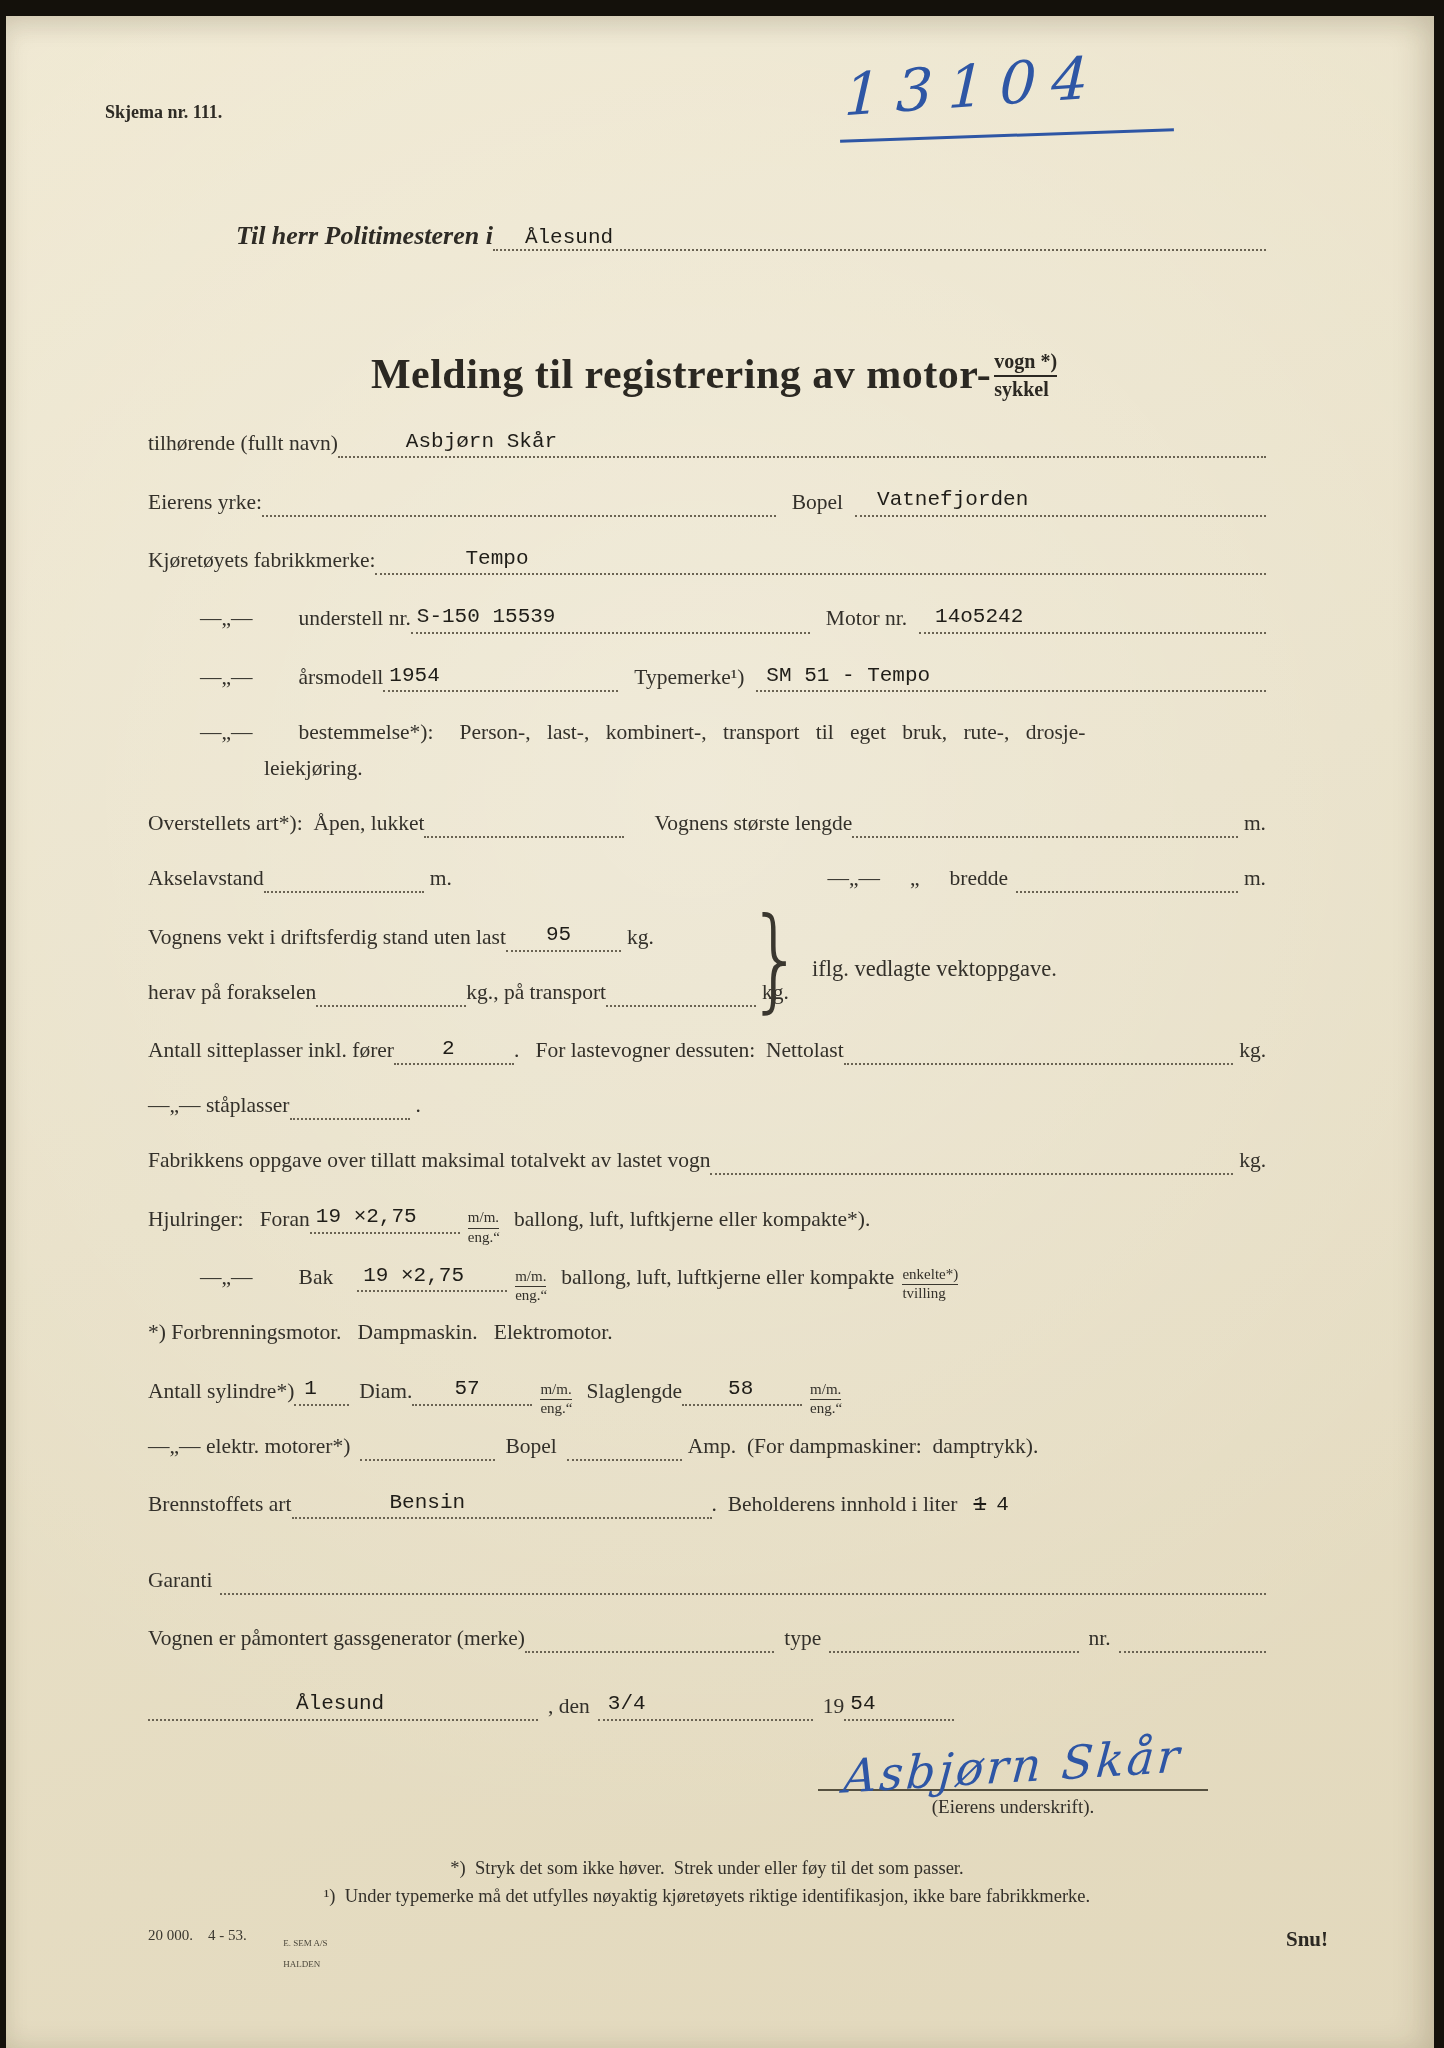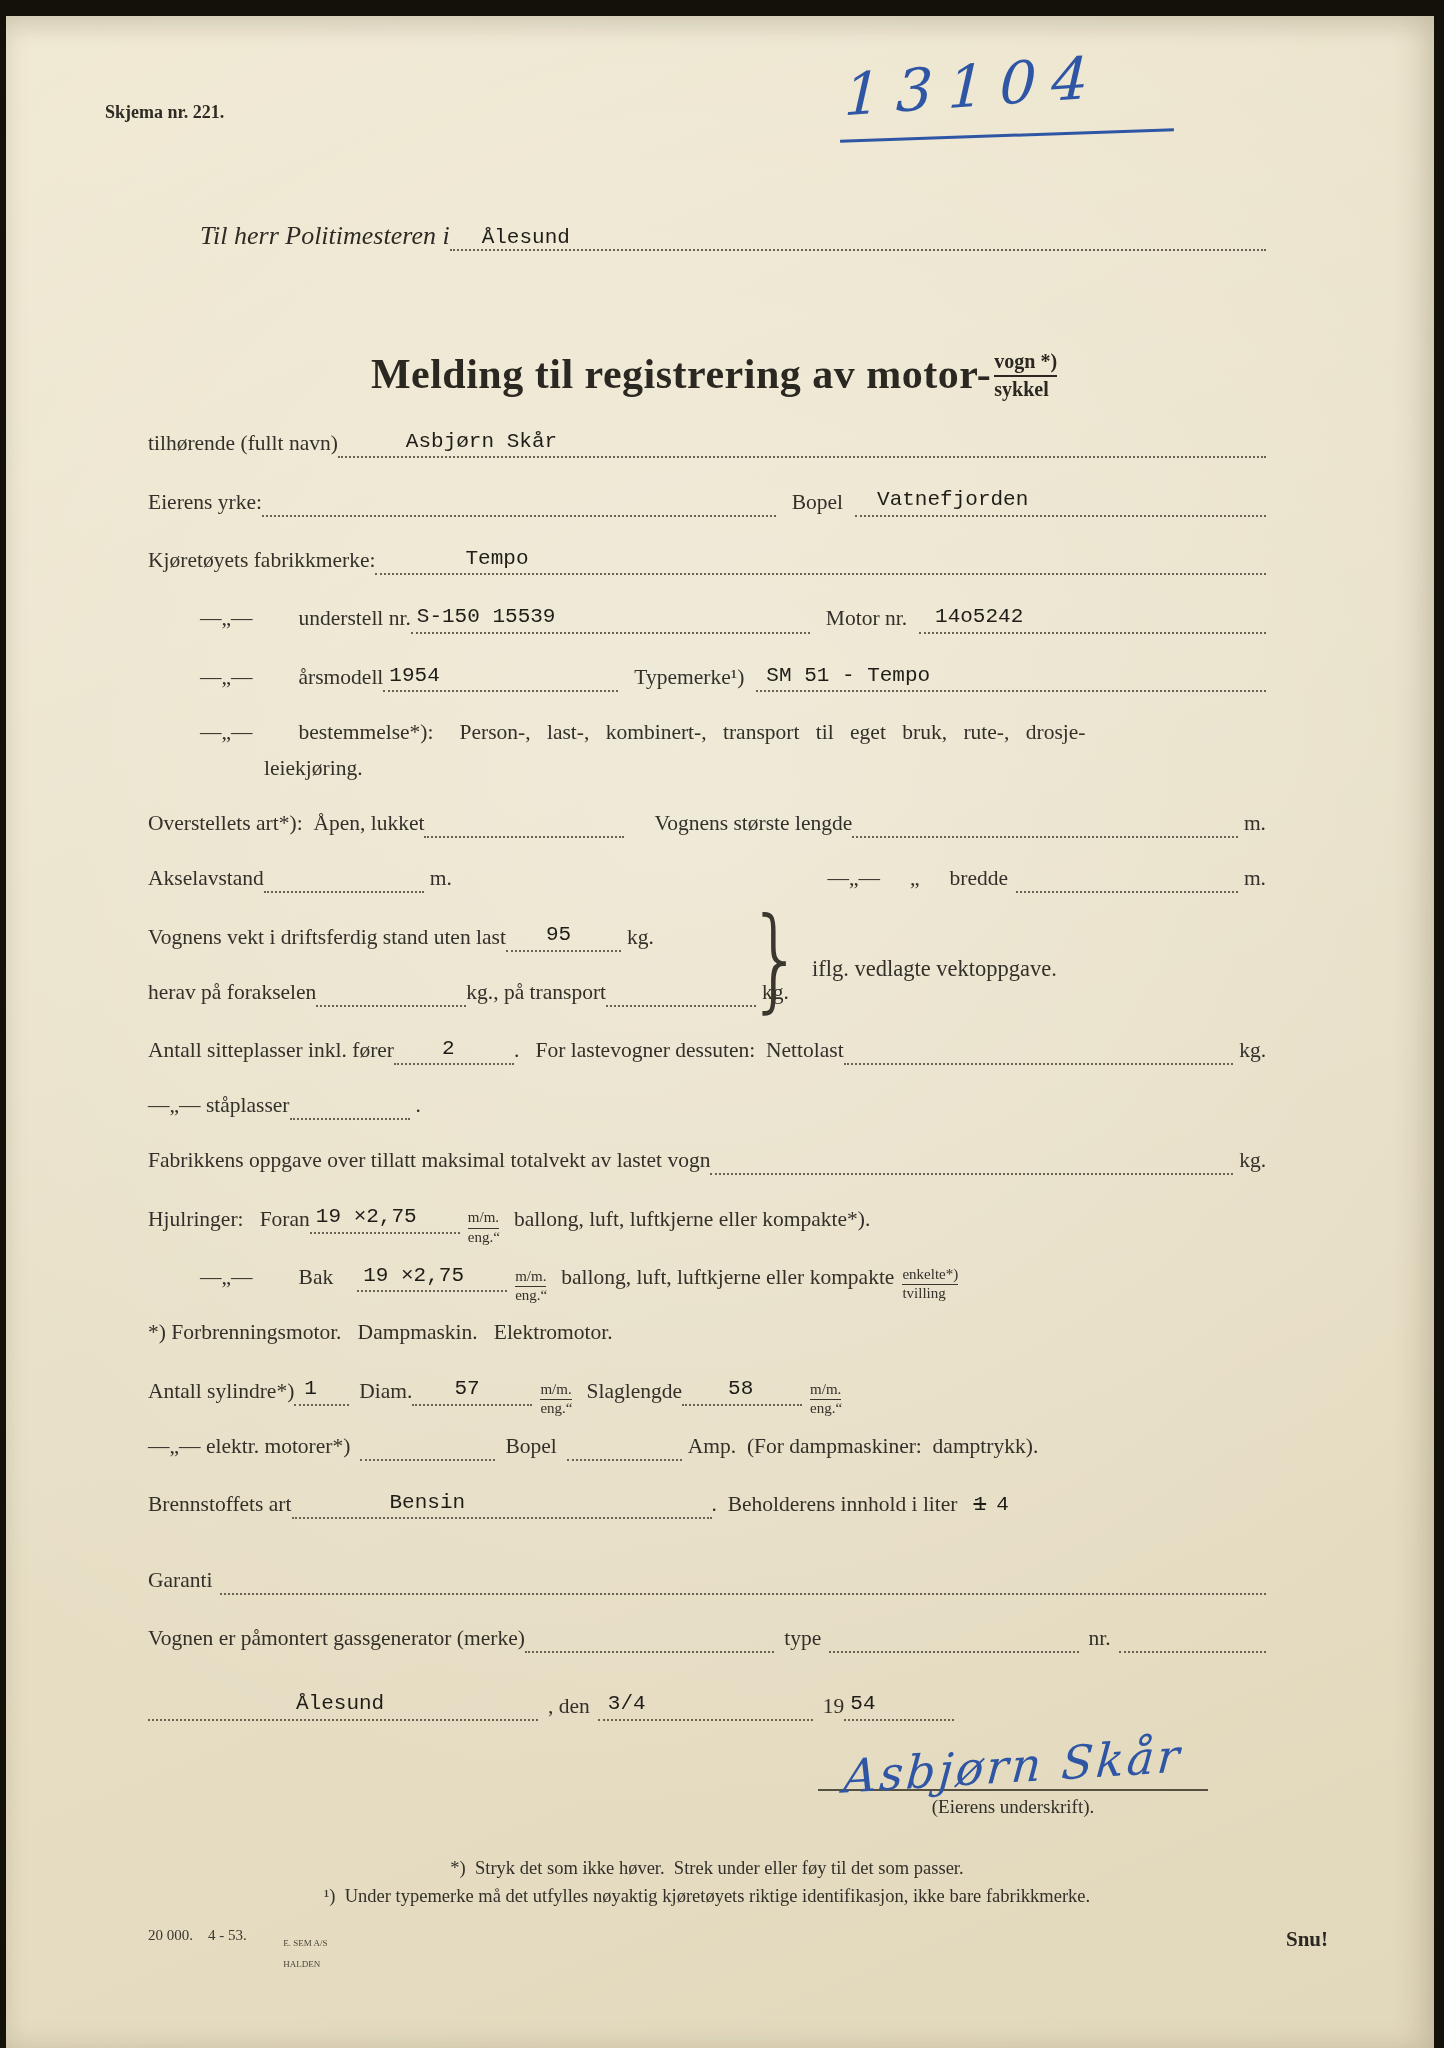--- a/index.html
+++ b/index.html
@@ -14,21 +14,21 @@
   .content{position:relative;height:100%;box-sizing:border-box;padding:0 168px 0 142px;}
 
   .skjema{position:absolute;left:99px;top:86px;font-size:18px;font-weight:bold;color:#2e2b25;}
   .regno{position:absolute;left:838px;top:36px;font-size:58px;font-style:italic;
          font-family:"DejaVu Serif",serif;color:#2e56a5;letter-spacing:15px;white-space:nowrap;
          transform:rotate(-4deg) skewX(-6deg);}
   .regno-line{position:absolute;left:834px;top:118px;width:334px;border-bottom:3px solid #2e56a5;
          transform:rotate(-2deg);}
 
   .to-line{display:flex;align-items:flex-end;margin-top:205px;padding-left:52px;}
-  .to-label{font-size:26px;font-weight:normal;font-style:italic;color:#2e2b25;white-space:pre;}
+  .to-label{font-size:26px;font-weight:bold;font-style:italic;color:#2e2b25;white-space:pre;margin-left:36px;}
 
   .title-row{display:flex;align-items:center;justify-content:center;margin-top:96px;padding-left:14px;}
   .title-main{font-size:42px;font-weight:bold;color:#2b2822;letter-spacing:0.5px;white-space:pre;}
   .title-stack{display:inline-flex;flex-direction:column;font-size:20px;font-weight:bold;
                color:#2b2822;line-height:1.25;margin-left:3px;transform:translateY(2px);}
   .title-stack .tst{border-bottom:2px solid #2b2822;padding-bottom:1px;text-align:center;}
 
   .form{margin-top:12px;}
   .form .fr{margin-top:25px;}
   .fr{display:flex;align-items:flex-end;line-height:1.4;font-size:21.5px;color:#33302a;}
@@ -68,21 +68,21 @@
   .printrun{font-size:15px;color:#3a372f;white-space:pre;}
   .printer{font-size:9px;line-height:1.2;color:#4a463a;margin-left:14px;white-space:pre;}
   .snu{margin-left:auto;margin-right:-62px;font-size:21px;font-weight:bold;color:#2b2822;}
 </style>
 </head>
 <body>
 
 <div class="page">
  <div class="paper">
 
-  <div class="skjema">Skjema nr. 221.</div>
+  <div class="skjema">Skjema nr. 111.</div>
   <div class="regno">13104</div>
   <div class="regno-line"></div>
 
   <div class="content">
 
     <div class="to-line">
       <span class="to-label">Til herr Politimesteren i</span>
       <span class="d grow"><span class="t" style="margin-left:32px">Ålesund</span></span>
     </div>
 

